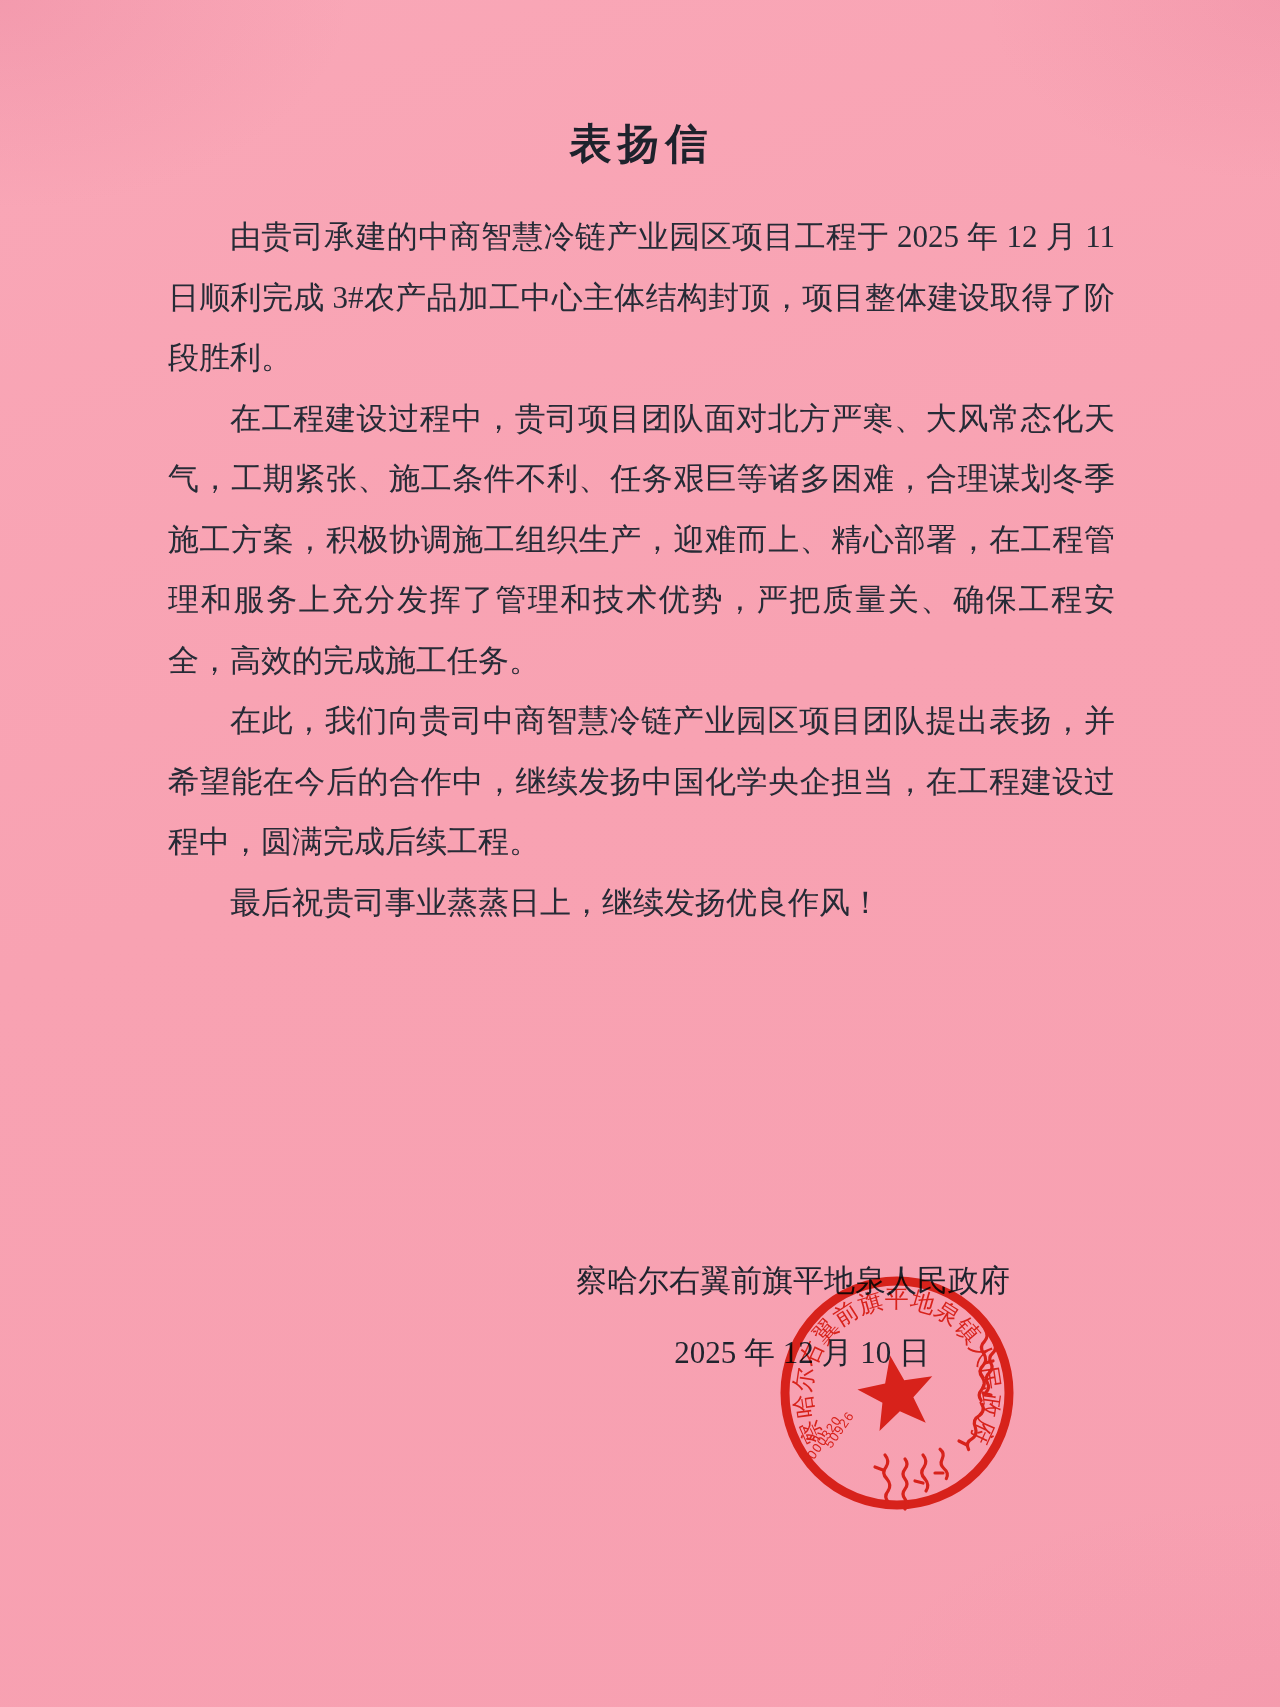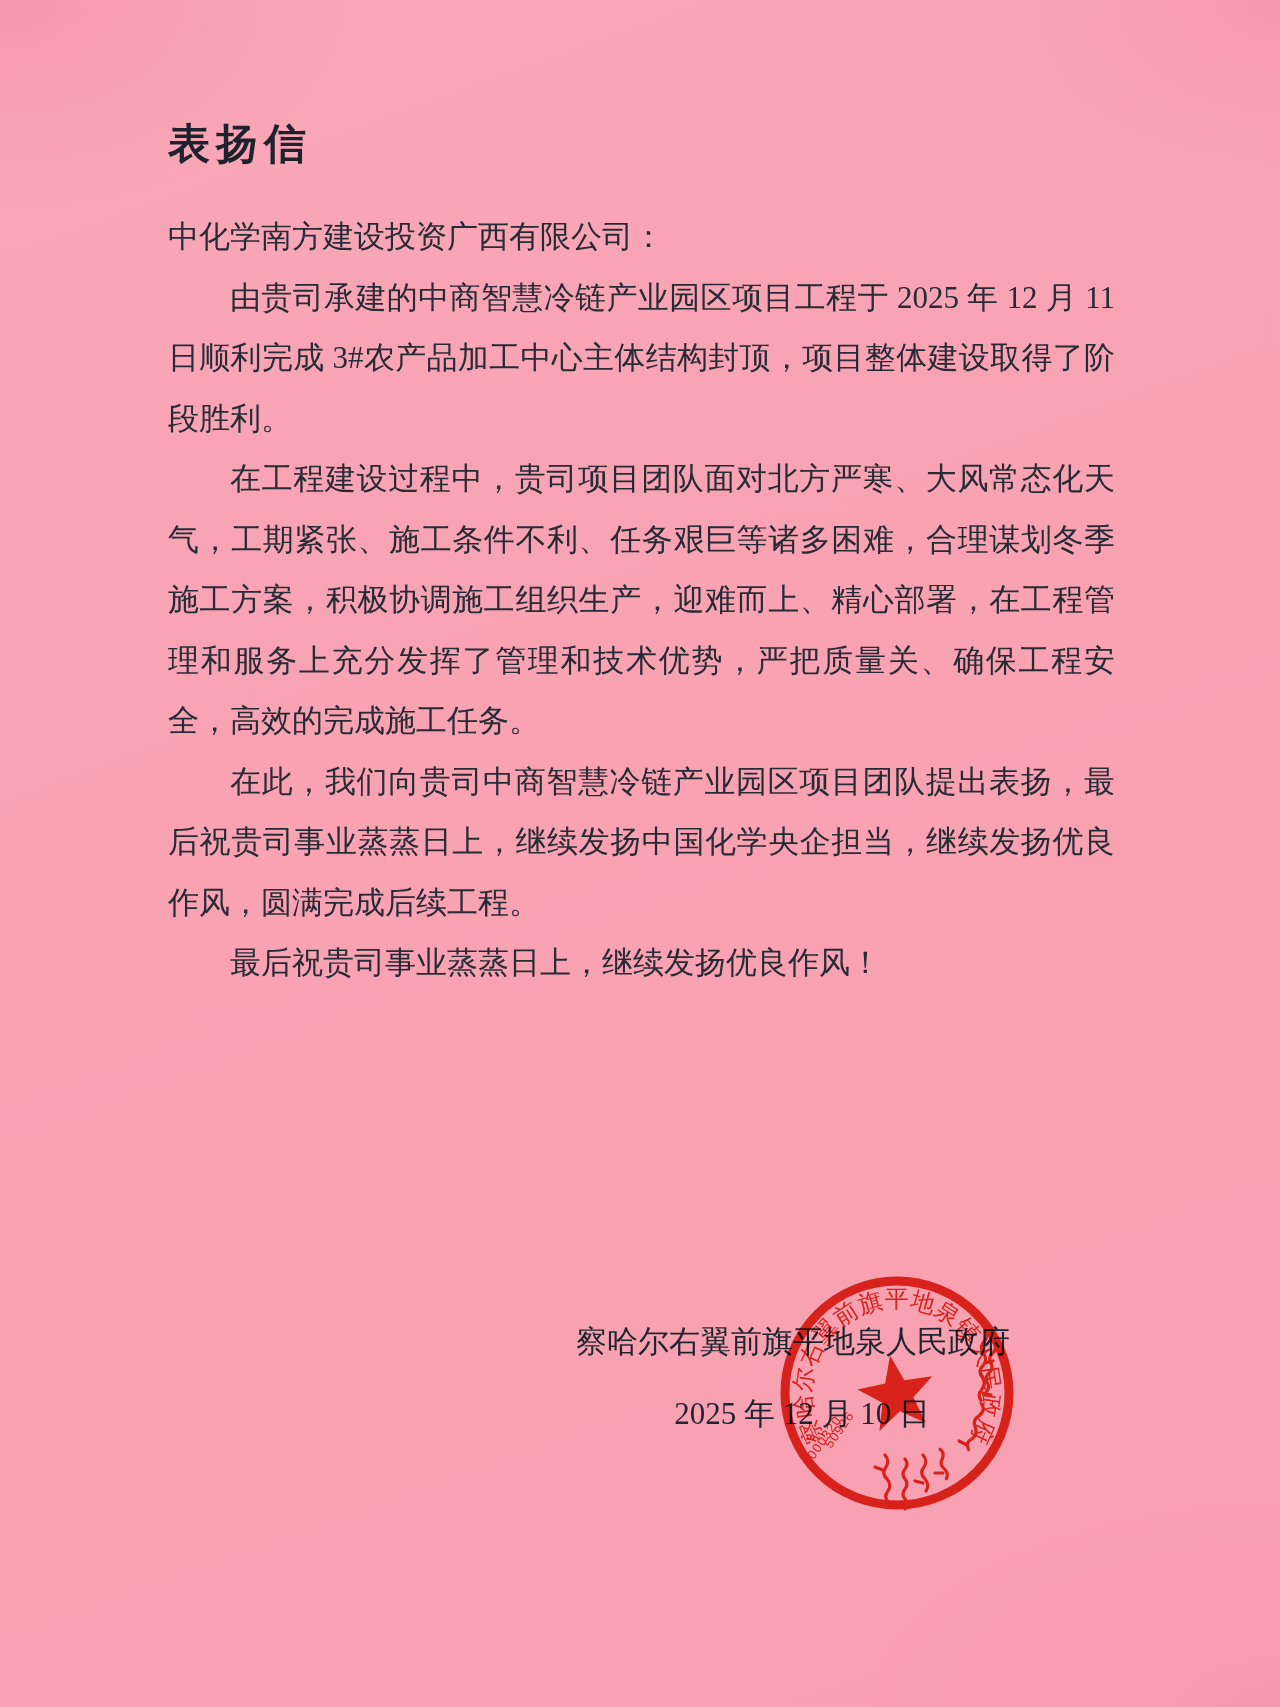--- a/index.html
+++ b/index.html
@@ -17,20 +17,21 @@
       radial-gradient(ellipse 500px 300px at 0% 0%, rgba(224,110,140,0.22), transparent 70%),
       radial-gradient(ellipse 420px 260px at 100% 0%, rgba(224,110,140,0.18), transparent 70%),
       radial-gradient(ellipse 600px 300px at 100% 100%, rgba(224,110,140,0.10), transparent 70%),
       linear-gradient(160deg, #f9a7b7 0%, #f8a2b2 45%, #f7a0b1 100%);
   }
   .content {
     padding: 0 165px 0 168px;
   }
   .title {
     margin-top: 112px;
+    text-align: center;
     font-size: 42px;
     line-height: 63px;
     font-weight: bold;
     letter-spacing: 6px;
     color: #1e222c;
     font-family: "Liberation Sans", "DejaVu Sans", sans-serif;
   }
   .letter-body {
     margin-top: 32px;
     font-size: 31px;
@@ -75,24 +76,23 @@
 </style>
 </head>
 <body>
 
 <div class="page">
 
   <div class="content">
     <div class="title">表扬信</div>
 
     <div class="letter-body">
-      <p class="salutation">中化学南方建设投资广西有限公司：</p>
       <p class="para">由贵司承建的中商智慧冷链产业园区项目工程于 2025 年 12 月 11 日顺利完成 3#农产品加工中心主体结构封顶，项目整体建设取得了阶段胜利。</p>
       <p class="para">在工程建设过程中，贵司项目团队面对北方严寒、大风常态化天气，工期紧张、施工条件不利、任务艰巨等诸多困难，合理谋划冬季施工方案，积极协调施工组织生产，迎难而上、精心部署，在工程管理和服务上充分发挥了管理和技术优势，严把质量关、确保工程安全，高效的完成施工任务。</p>
-      <p class="para">在此，我们向贵司中商智慧冷链产业园区项目团队提出表扬，最后祝贵司事业蒸蒸日上，继续发扬中国化学央企担当，继续发扬优良作风，圆满完成后续工程。</p>
+      <p class="para">在此，我们向贵司中商智慧冷链产业园区项目团队提出表扬，并希望能在今后的合作中，继续发扬中国化学央企担当，在工程建设过程中，圆满完成后续工程。</p>
       <p class="para">最后祝贵司事业蒸蒸日上，继续发扬优良作风！</p>
     </div>
 
     <div class="signature-line">察哈尔右翼前旗平地泉人民政府</div>
     <div class="date-line">2025 年 12 月 10 日</div>
   </div>
 
   <svg class="seal" viewBox="0 0 300 300" aria-hidden="true">
 
     <circle cx="150" cy="150" r="112" fill="none" stroke="#dd2a1a" stroke-width="9"></circle>

